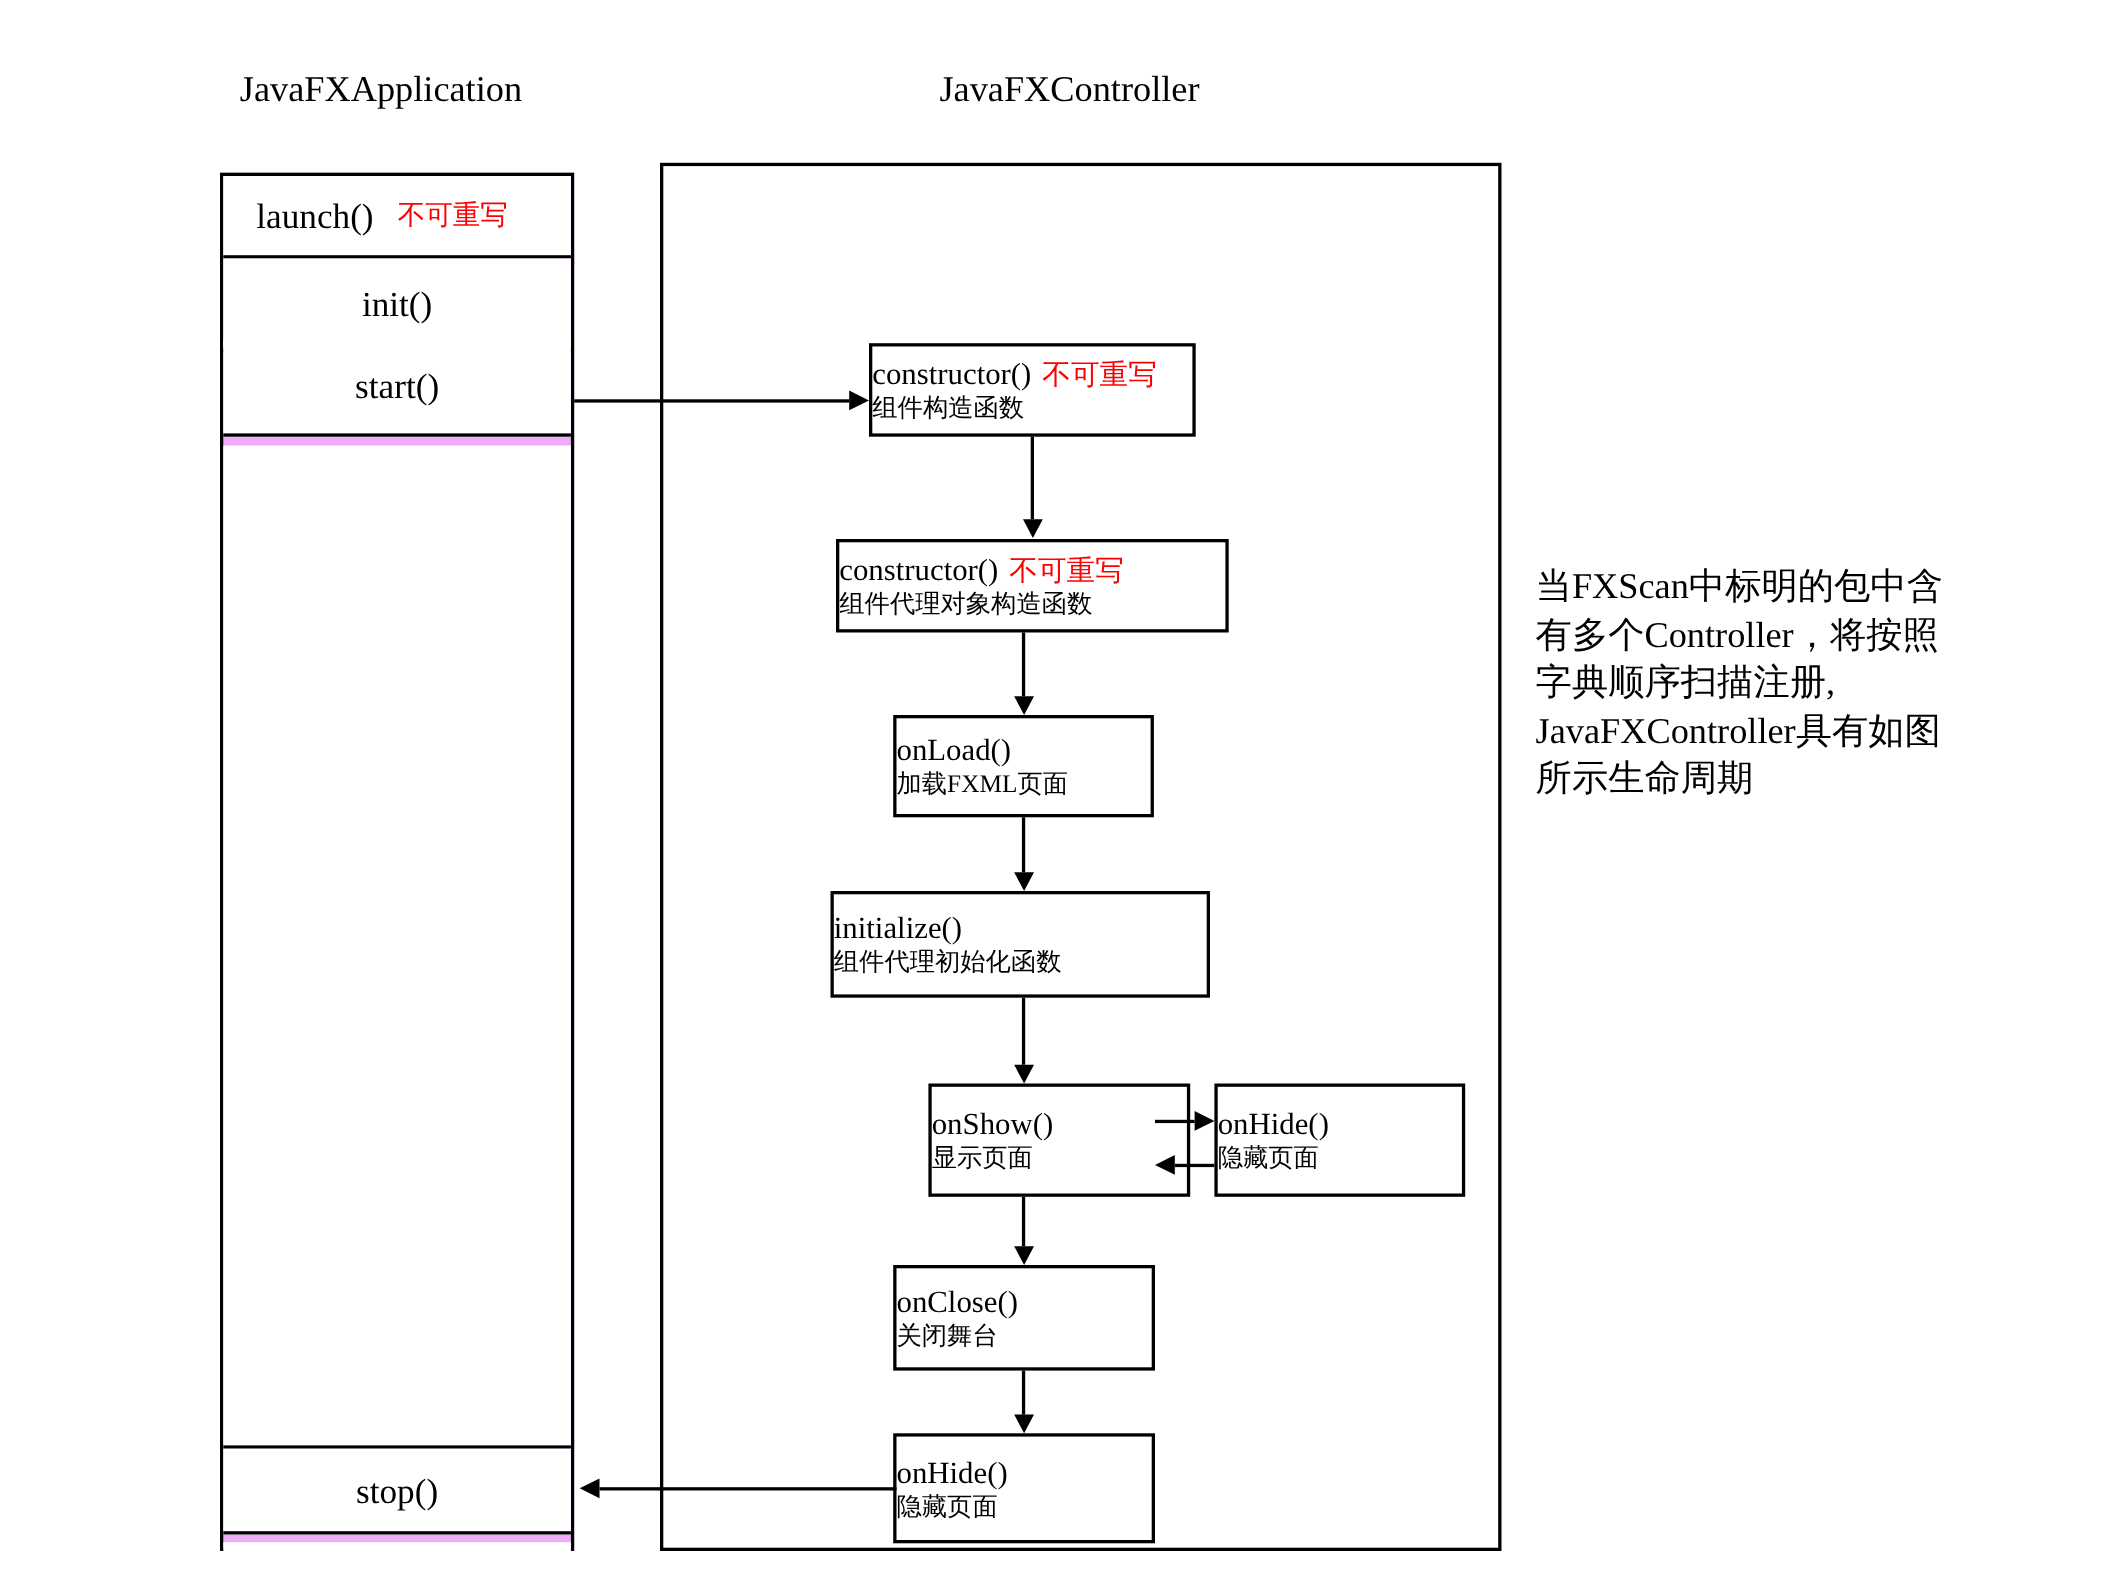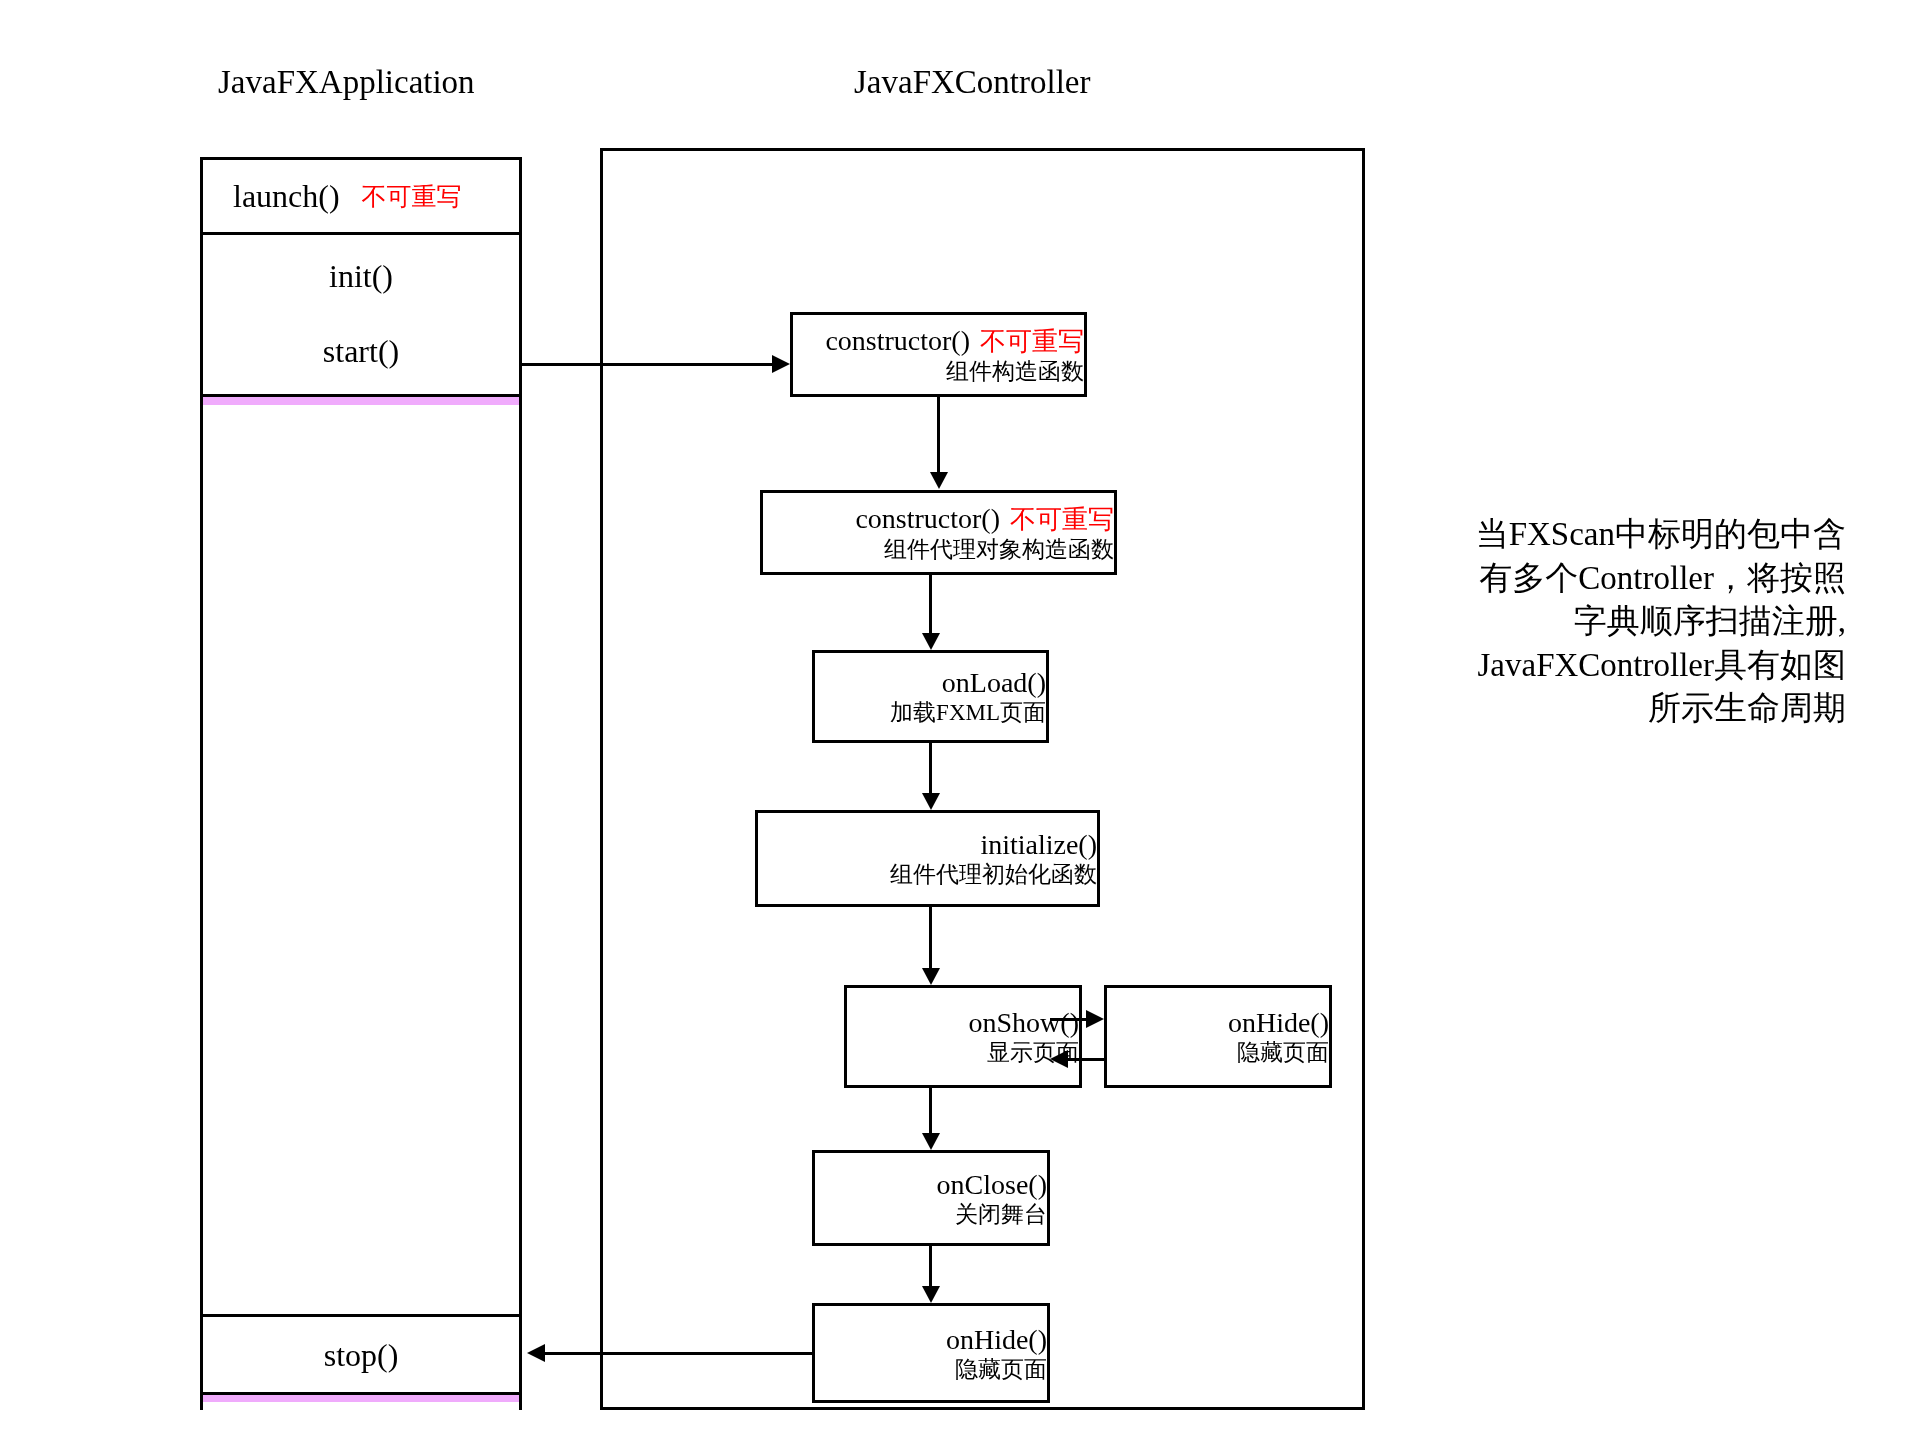--- a/index.html
+++ b/index.html
@@ -77,21 +77,21 @@
   }
 
   
   .node {
     position: absolute;
     box-sizing: border-box;
     border: 3px solid #000;
     background: #fff;
     display: flex;
     flex-direction: column;
-    align-items: flex-end;
+    align-items: flex-start;
     justify-content: center;
     text-align: center;
   }
   .node .line1 {
     font-size: 28px;
     line-height: 1.18;
     white-space: nowrap;
   }
   .node .line2 {
     font-size: 23px;
@@ -142,21 +142,20 @@
 
   
   .side-note {
     position: absolute;
     left: 1396px;
     top: 513px;
     width: 450px;
     font-size: 33px;
     line-height: 1.32;
     color: #000;
-    text-align: right;
   }
   .side-note div { white-space: nowrap; }
 </style>
 </head>
 <body>
 
 <div id="canvas">
 
   <div class="col-title" style="left:218px; top:66px;">JavaFXApplication</div>
 

